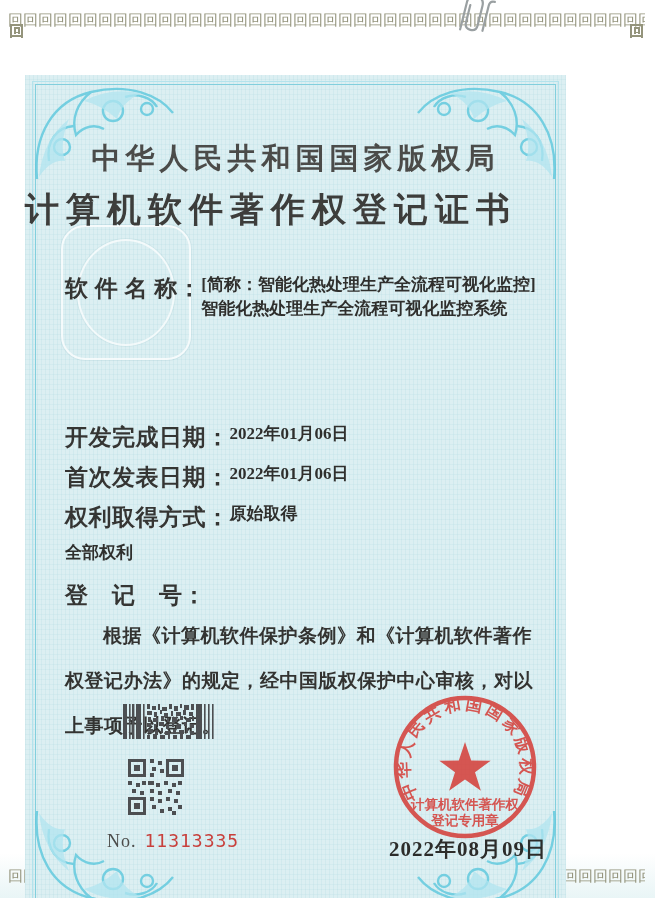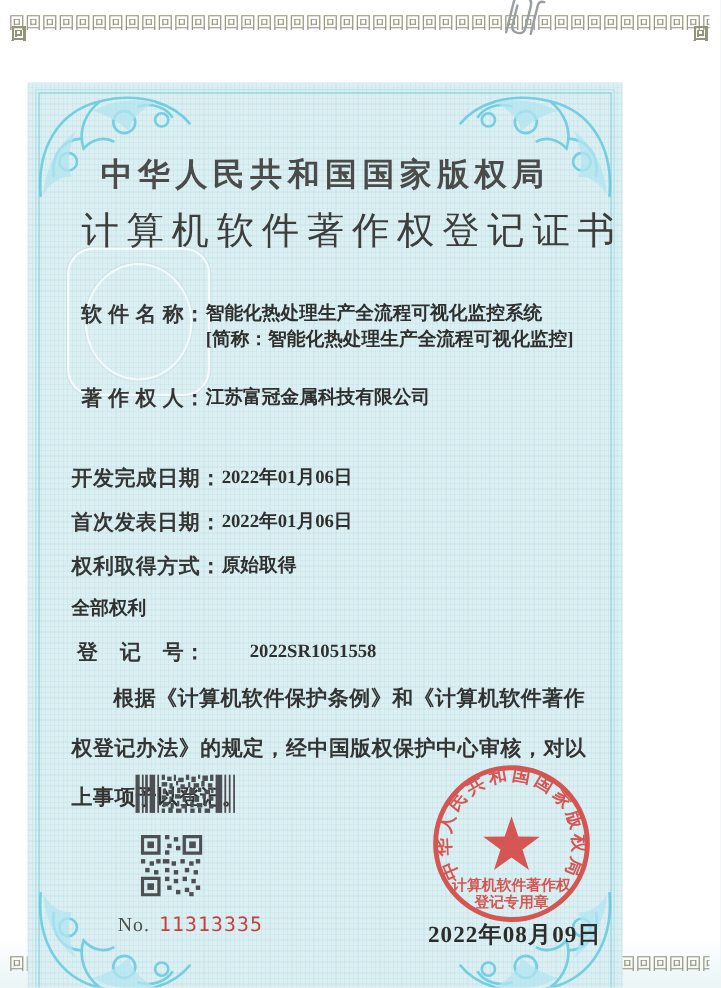--- a/index.html
+++ b/index.html
@@ -57,32 +57,32 @@
     border:2px solid rgba(255,255,255,.7); border-radius:50%;
     box-shadow:0 0 0 1px rgba(140,185,195,.15);
   }
 
   
   .authority {
     position:absolute; left:0; right:0; top:64px; text-align:center;
     font-size:29px; font-weight:700; color:#4b4b49; letter-spacing:5px;
   }
   .cert-title {
-    position:absolute; left:0; right:0; top:112px; text-align:right;
-    font-size:34px; font-weight:400; color:#3d3d3b; letter-spacing:7px;
+    position:absolute; left:0; right:0; top:112px; text-align:left;
+    font-size:34px; font-weight:700; color:#3d3d3b; letter-spacing:7px;
   }
   .cert-no {
     position:absolute; right:30px; top:162px; font-size:15px; font-weight:700;
     color:#3f3f3d; letter-spacing:1px;
   }
   .cert-no .lbl { margin-right:8px; }
 
   .row { position:absolute; left:40px; right:30px; display:flex; align-items:flex-start; }
   .row .label {
-    flex:0 0 122px; font-size:19px; font-weight:700; color:#353533;
+    flex:0 0 122px; font-size:23px; font-weight:700; color:#353533;
     white-space:nowrap; letter-spacing:.5px;text-align:right;
   }
   .row .value { font-size:17px; font-weight:700; color:#2f2f2d; line-height:24px; }
   .row .value .vline { display:block; }
 
   .statement {
     position:absolute; left:40px; right:26px; top:538px;
     font-size:19px; font-weight:700; color:#333331;
     line-height:45px; text-indent:2em; letter-spacing:.5px;
   }
@@ -185,46 +185,41 @@
     <div class="watermark">
       <div class="wm-circle"></div>
     </div>
 
     <div class="authority">中华人民共和国国家版权局</div>
     <div class="cert-title">计算机软件著作权登记证书</div>
 
     <div class="row" style="top:198px;">
       <span class="label">软 件 名 称：</span>
       <span class="value">
+        <span class="vline">[简称：智能化热处理生产全流程可视化监控]</span>
         <span class="vline">智能化热处理生产全流程可视化监控系统</span>
-        <span class="vline">[简称：智能化热处理生产全流程可视化监控]</span>
       </span>
-    </div>
-    <div class="row" style="top:274px;">
-      <span class="label">著 作 权 人：</span>
-      <span class="value">江苏富冠金属科技有限公司</span>
     </div>
     <div class="row" style="top:347px;">
       <span class="label">开发完成日期：</span>
       <span class="value">2022年01月06日</span>
     </div>
     <div class="row" style="top:387px;">
       <span class="label">首次发表日期：</span>
       <span class="value">2022年01月06日</span>
     </div>
     <div class="row" style="top:427px;">
       <span class="label">权利取得方式：</span>
       <span class="value">原始取得</span>
     </div>
     <div class="row" style="top:466px;">
       <span class="value">全部权利</span>
     </div>
     <div class="row" style="top:505px;gap:40px;">
       <span class="label">登　记　号：</span>
-      <span class="value">2022SR1051558</span>
     </div>
 
     <div class="statement">根据《计算机软件保护条例》和《计算机软件著作权登记办法》的规定，经中国版权保护中心审核，对以上事项予以登记。</div>
 
     <svg class="barcode" width="100" height="35" viewBox="0 0 100 35">
       <g fill="#4d4f52">
         <rect x="0" y="0" width="4" height="35"></rect>
           <rect x="6" y="0" width="1.6" height="35"></rect>
         <rect x="9" y="0" width="2.4" height="35"></rect>
           <rect x="13" y="0" width="5" height="35"></rect>

